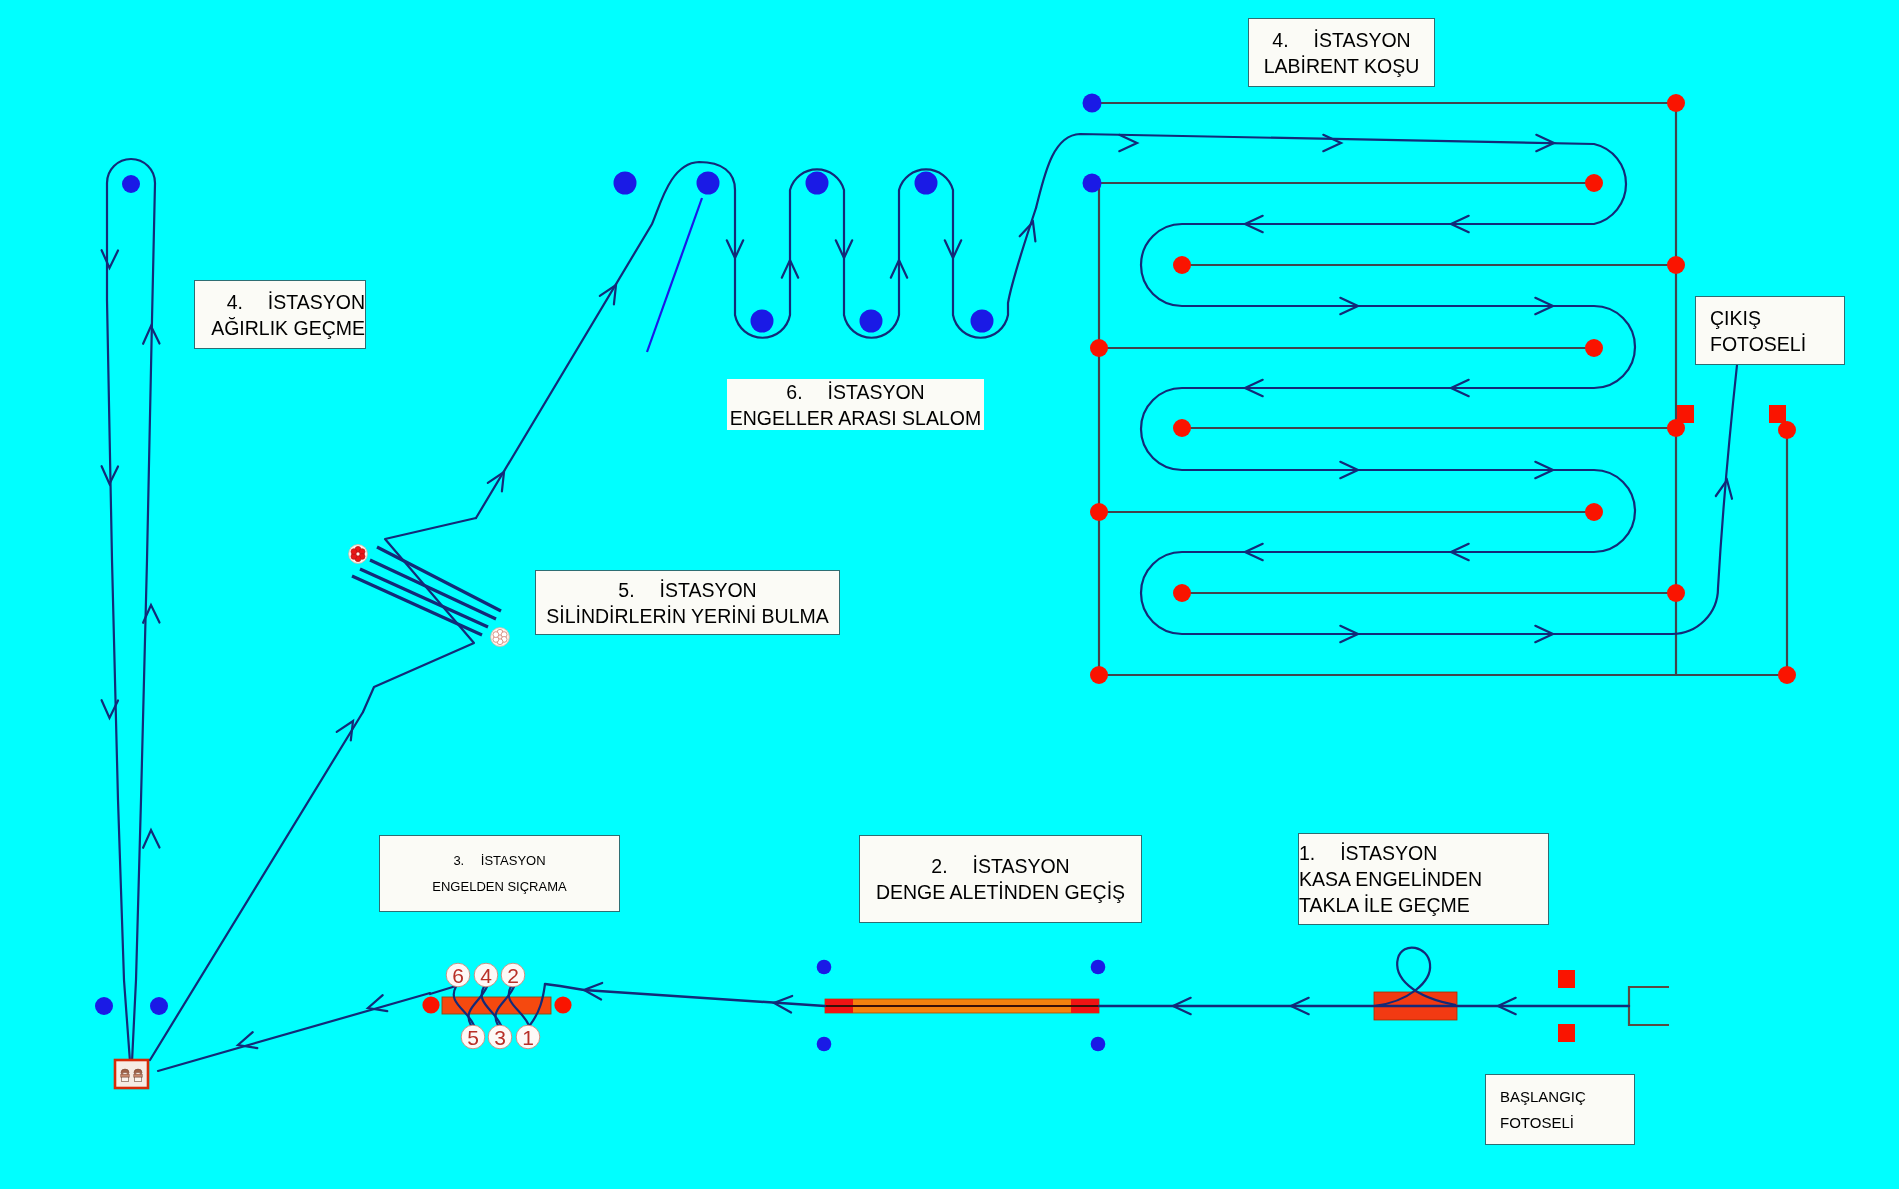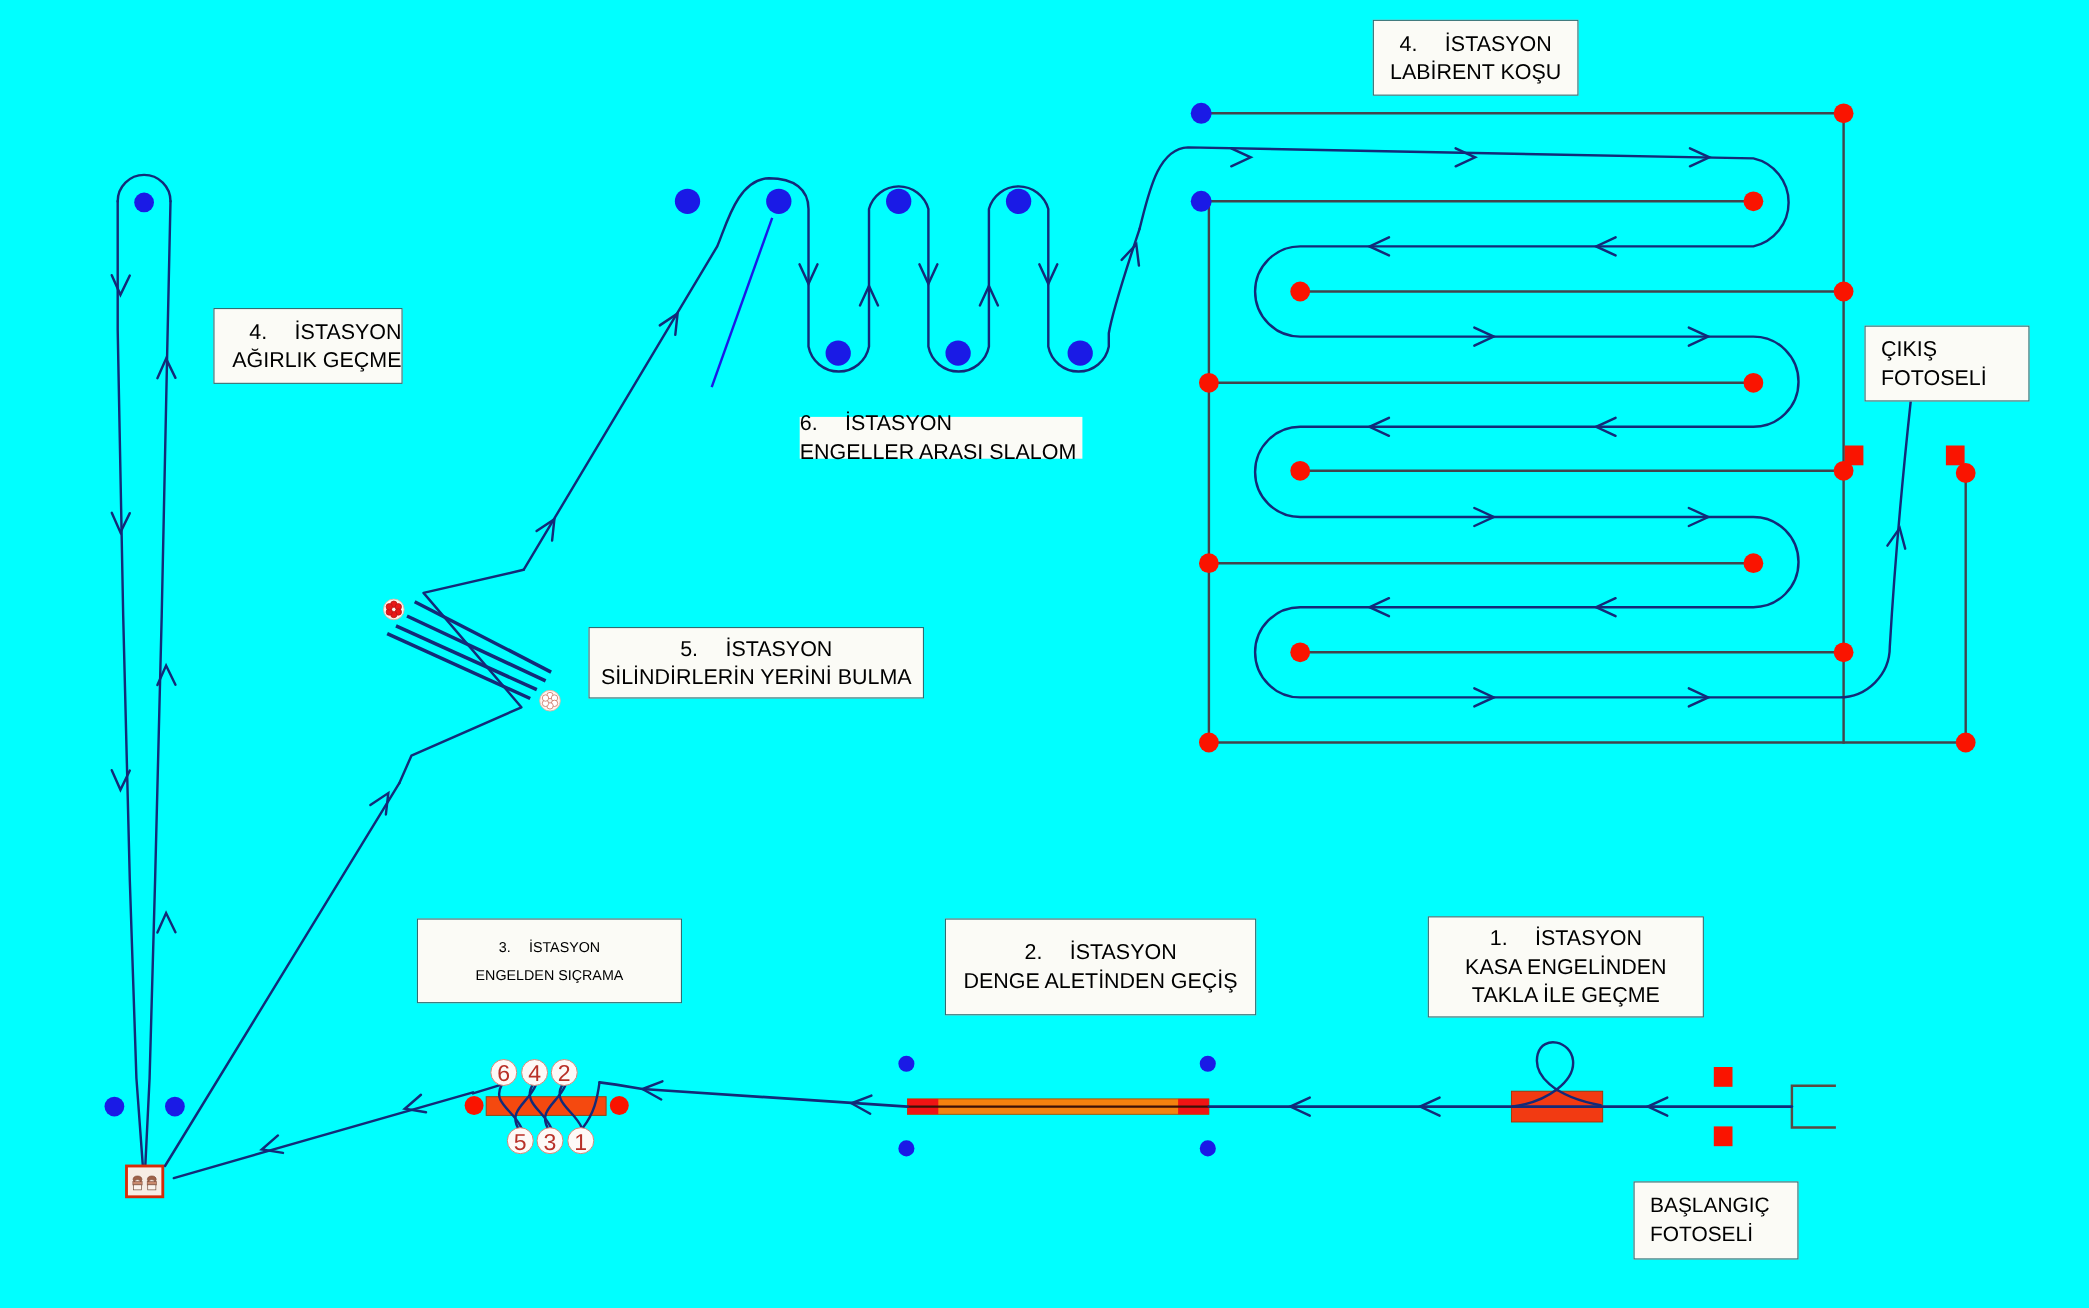--- a/index.html
+++ b/index.html
@@ -216,42 +216,42 @@
 </g>
   </svg>
   <div class="lbl bordered" style="left:1248px;top:18px;width:187px;height:69px;text-align:center;font-size:19.5px;">
     <div class="ln">4.  İSTASYON</div>
     <div class="ln">LABİRENT KOŞU</div>
   </div>
   <div class="lbl bordered" style="left:194px;top:280px;width:172px;height:69px;text-align:right;font-size:19.5px;">
     <div class="ln">4.  İSTASYON</div>
     <div class="ln">AĞIRLIK GEÇME</div>
   </div>
-  <div class="lbl" style="left:727px;top:379px;width:257px;height:38px;font-size:19.5px;">
+  <div class="lbl" style="left:727px;top:379px;width:257px;height:51px;text-align:center;font-size:19.5px;">
     <div class="ln">6.  İSTASYON</div>
     <div class="ln">ENGELLER ARASI SLALOM</div>
   </div>
   <div class="lbl bordered" style="left:535px;top:570px;width:305px;height:65px;text-align:center;font-size:19.5px;">
     <div class="ln">5.  İSTASYON</div>
     <div class="ln">SİLİNDİRLERİN YERİNİ BULMA</div>
   </div>
   <div class="lbl bordered" style="left:379px;top:835px;width:241px;height:77px;text-align:center;font-size:13px;">
     <div class="ln">3.  İSTASYON</div>
     <div class="ln">ENGELDEN SIÇRAMA</div>
   </div>
   <div class="lbl bordered" style="left:859px;top:835px;width:283px;height:88px;text-align:center;font-size:19.5px;">
     <div class="ln">2.  İSTASYON</div>
     <div class="ln">DENGE ALETİNDEN GEÇİŞ</div>
   </div>
-  <div class="lbl bordered" style="left:1298px;top:833px;width:251px;height:92px;text-align:center;font-size:19.5px;">
+  <div class="lbl bordered" style="left:1298px;top:833px;width:251px;height:92px;text-align:left;font-size:19.5px;">
     <div class="ln">1.  İSTASYON</div>
     <div class="ln">KASA ENGELİNDEN</div>
     <div class="ln">TAKLA İLE GEÇME</div>
   </div>
   <div class="lbl bordered" style="left:1695px;top:296px;width:150px;height:69px;text-align:left;font-size:19.5px;padding-left:14px;">
     <div class="ln">ÇIKIŞ</div>
     <div class="ln">FOTOSELİ</div>
   </div>
-  <div class="lbl bordered" style="left:1485px;top:1074px;width:150px;height:71px;text-align:left;font-size:19px;padding-left:14px;">
+  <div class="lbl bordered" style="left:1485px;top:1074px;width:150px;height:71px;text-align:left;font-size:15px;padding-left:14px;">
     <div class="ln">BAŞLANGIÇ</div>
     <div class="ln">FOTOSELİ</div>
   </div>
 </div>
 
 </body></html>

